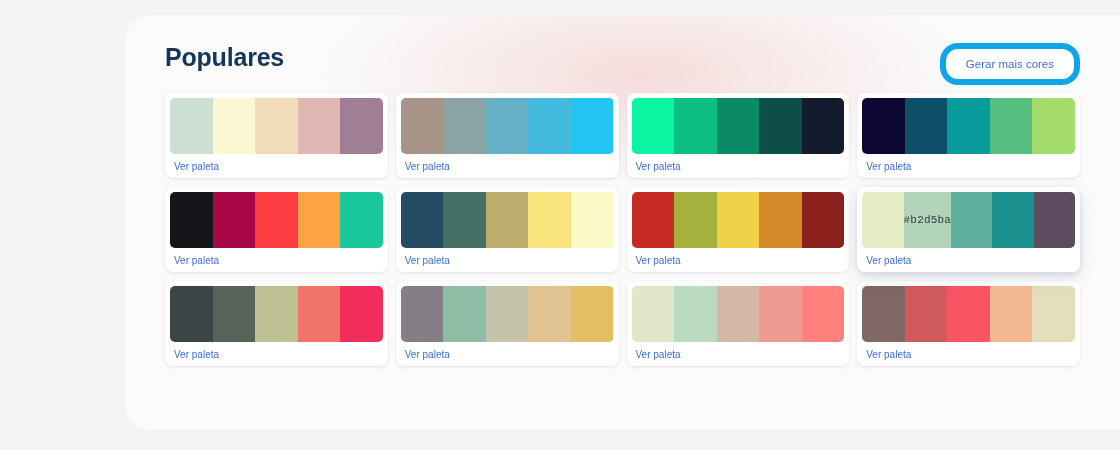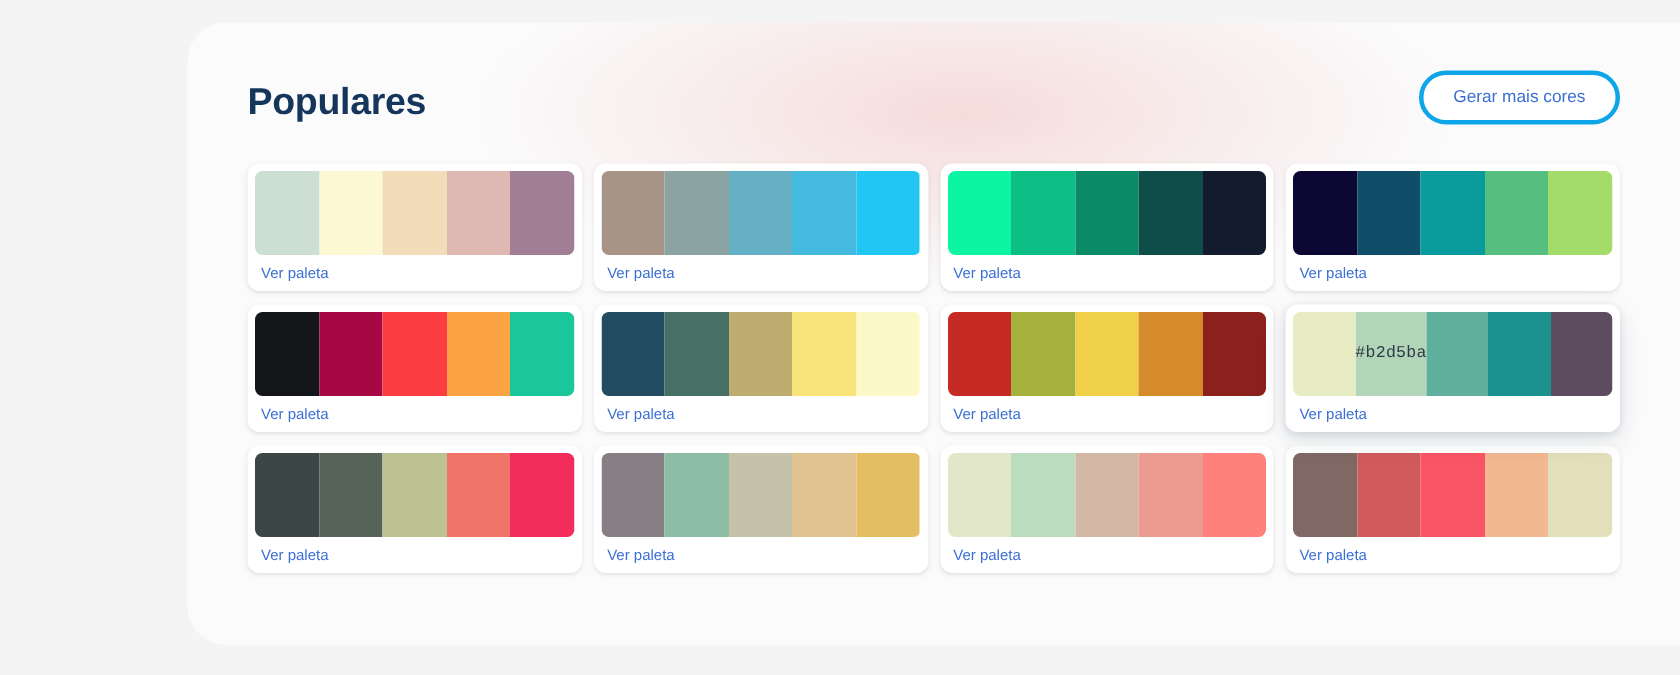--- a/index.html
+++ b/index.html
@@ -43,40 +43,40 @@
   }
 
   #panel-inner {
     position: relative;
     padding: 28px 40px 0 40px;
   }
 
   
   #header-row {
     display: flex;
-    align-items: flex-end;
+    align-items: flex-start;
     justify-content: space-between;
     height: 40px;
-    margin-bottom: 26px;
+    margin-bottom: 10px;
     gap: 44px;
   }
 
   #page-title {
     font-size: 25px;
     font-weight: bold;
     color: #14365c;
     letter-spacing: -0.2px;
   }
 
   #generate-button {
     font-family: "Liberation Sans", sans-serif;
     font-size: 11.5px;
     color: #3b6fd4;
     background: #ffffff;
-    border: 3px solid #0ea5e9;
+    border: 6px solid #0ea5e9;
     border-radius: 18px;
     padding: 9px 20px;
     cursor: pointer;
     white-space: nowrap;
   }
 
   
   #palette-grid {
     display: grid;
     grid-template-columns: repeat(4, 1fr);

